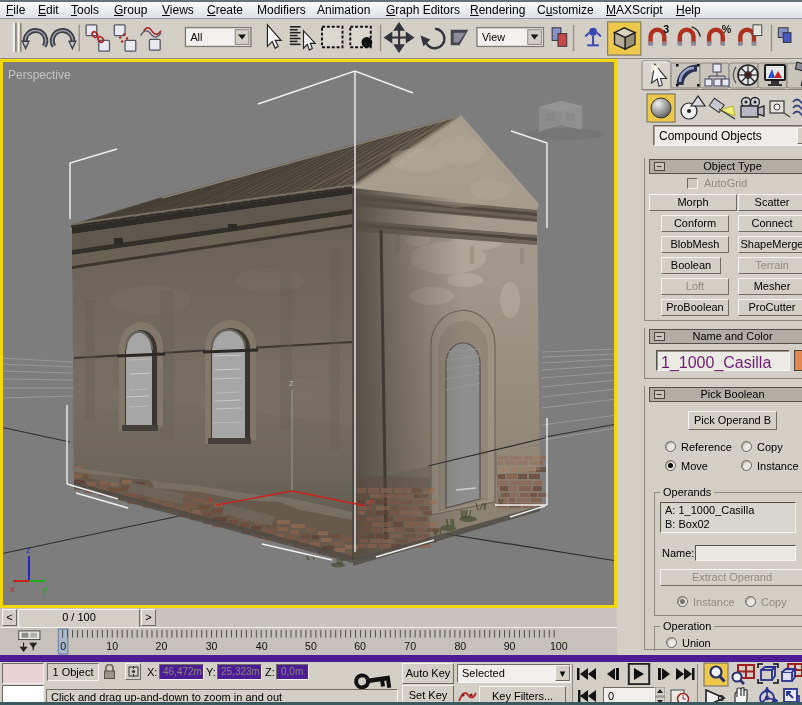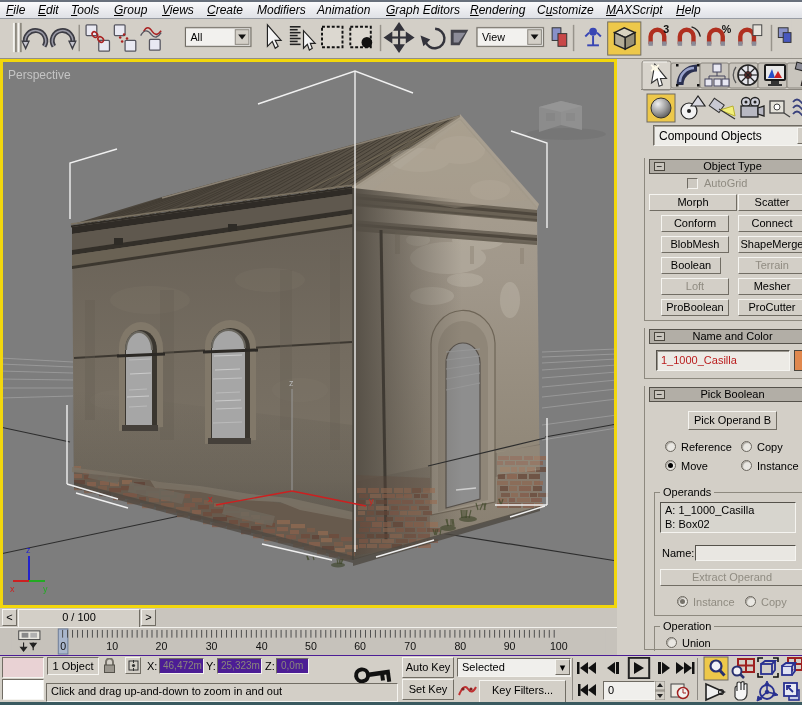--- a/index.html
+++ b/index.html
@@ -1,21 +1,21 @@
 <!DOCTYPE html>
 <html><head><meta charset="utf-8"><style>
 * { margin:0; padding:0; box-sizing:border-box; }
 html,body { width:802px; height:705px; overflow:hidden; }
 body { font-family:"Liberation Sans", sans-serif; background:#d3cfc7; position:relative; }
 .abs { position:absolute; }
 #menubar { position:absolute; left:0; top:0; width:802px; height:19px;
   background:linear-gradient(#fbfbfc,#e9eaee 60%,#dfe1e6);
   border-top:2px solid #68707c; border-bottom:1px solid #979ba3;
   font-size:12px; color:#000; }
-#menubar span { position:absolute; top:1px;font-style:italic; }
+#menubar span { position:absolute; top:1px; }
 #toolbar { position:absolute; left:0; top:19px; width:802px; height:40px; background:#d3cfc7;
   border-bottom:1px solid #928e86; }
 #panel { position:absolute; left:617px; top:59px; width:185px; height:592px; background:#d3cfc7; font-size:11px;margin-left:24px; }
 .rhead { position:absolute; height:15px; background:#b2aea6;
   border:1px solid #55524b; color:#000; text-align:center; font-size:11px; line-height:13px; }
 .minus { position:absolute; left:4px; top:2px; width:11px; height:9px; border:1px solid #4a463e;
   background:#c8c4bc; font-size:10px; line-height:7px; text-align:center; }
 .btn { position:absolute; background:#d3cfc7; border:1px solid;
   border-color:#f5f4f0 #716d64 #716d64 #f5f4f0;
   font-size:11px; color:#000; text-align:center; }
@@ -26,21 +26,21 @@
   border-radius:50%; background:#000; }
 .radio.dison::after { content:""; position:absolute; left:2px; top:2px; width:5px; height:5px;
   border-radius:50%; background:#76726a; }
 .grp { position:absolute; border:1px solid #8d897f; }
 .grplab { position:absolute; background:#d3cfc7; padding:0 3px; font-size:11px; }
 .rframe { position:absolute; border:1px solid #8d897f; border-top:none; }
 #timerow { position:absolute; left:0; top:608px; width:617px; height:19px; background:#c9c5be; }
 #trackbar { position:absolute; left:0; top:627px; width:617px; height:28px; background:#c6c2bb;
   border-top:1px solid #f2f1ed; }
 #statusbar { position:absolute; left:0; top:655px; width:802px; height:50px; background:#d3cfc7;
-  border-top:1px solid #4c1d95; font-size:11px; }
+  border-top:7px solid #4c1d95; font-size:11px; }
 #botline { position:absolute; left:0; top:702px; width:802px; height:3px; background:#3a5a60; }
 .fld { position:absolute; background:#4c1d95; border:1px solid; border-color:#716d64 #f5f4f0 #f5f4f0 #716d64;
   color:#8a867c; font-size:10px; overflow:hidden; white-space:nowrap; }
 .lbl { position:absolute; color:#000; font-size:11px; }
 </style></head><body>
 <div id="menubar">
   <span style="left:6px"><u>F</u>ile</span>
   <span style="left:38px"><u>E</u>dit</span>
   <span style="left:71px"><u>T</u>ools</span>
   <span style="left:114px"><u>G</u>roup</span>
@@ -781,21 +781,21 @@
     <div class="btn" style="left:97px;top:177px;width:68px;height:17px;line-height:15px">ShapeMerge</div>
     <div class="btn" style="left:20px;top:198px;width:60px;height:17px;line-height:15px">Boolean</div>
     <div class="btn dis" style="left:97px;top:198px;width:68px;height:17px;line-height:15px">Terrain</div>
     <div class="btn dis" style="left:20px;top:219px;width:68px;height:17px;line-height:15px">Loft</div>
     <div class="btn" style="left:97px;top:219px;width:68px;height:17px;line-height:15px">Mesher</div>
     <div class="btn" style="left:20px;top:240px;width:68px;height:17px;line-height:15px">ProBoolean</div>
     <div class="btn" style="left:97px;top:240px;width:68px;height:17px;line-height:15px">ProCutter</div>
     <div class="rframe" style="left:3px;top:269px;width:177px;height:51px"></div>
     <div class="rhead" style="left:8px;top:270px;width:167px"><span class="minus">−</span>Name and Color</div>
     <div class="abs" style="left:15px;top:291px;width:134px;height:21px;background:#eceae5;border:1px solid;border-color:#55524b #f5f4f0 #f5f4f0 #55524b;box-shadow:inset 1px 1px 0 #9b978f">
-      <span style="position:absolute;left:4px;top:3px;font-size:11px;color:#b91c1c">1_1000_Casilla</span>
+      <span style="position:absolute;left:4px;top:3px;font-size:16px;color:#701a75">1_1000_Casilla</span>
     </div>
     <div class="abs" style="left:153px;top:291px;width:20px;height:21px;background:#e0884e;border:1px solid #4a463e"></div>
     <div class="rframe" style="left:3px;top:327px;width:177px;height:264px"></div>
     <div class="rhead" style="left:8px;top:328px;width:167px"><span class="minus">−</span>Pick Boolean</div>
     <div class="btn" style="left:47px;top:352px;width:89px;height:19px;line-height:17px">Pick Operand B</div>
     <div class="radio" style="left:24px;top:382px"></div>
     <div class="lbl" style="left:40px;top:382px">Reference</div>
     <div class="radio" style="left:100px;top:382px"></div>
     <div class="lbl" style="left:116px;top:382px">Copy</div>
     <div class="radio on" style="left:24px;top:401px"></div>

